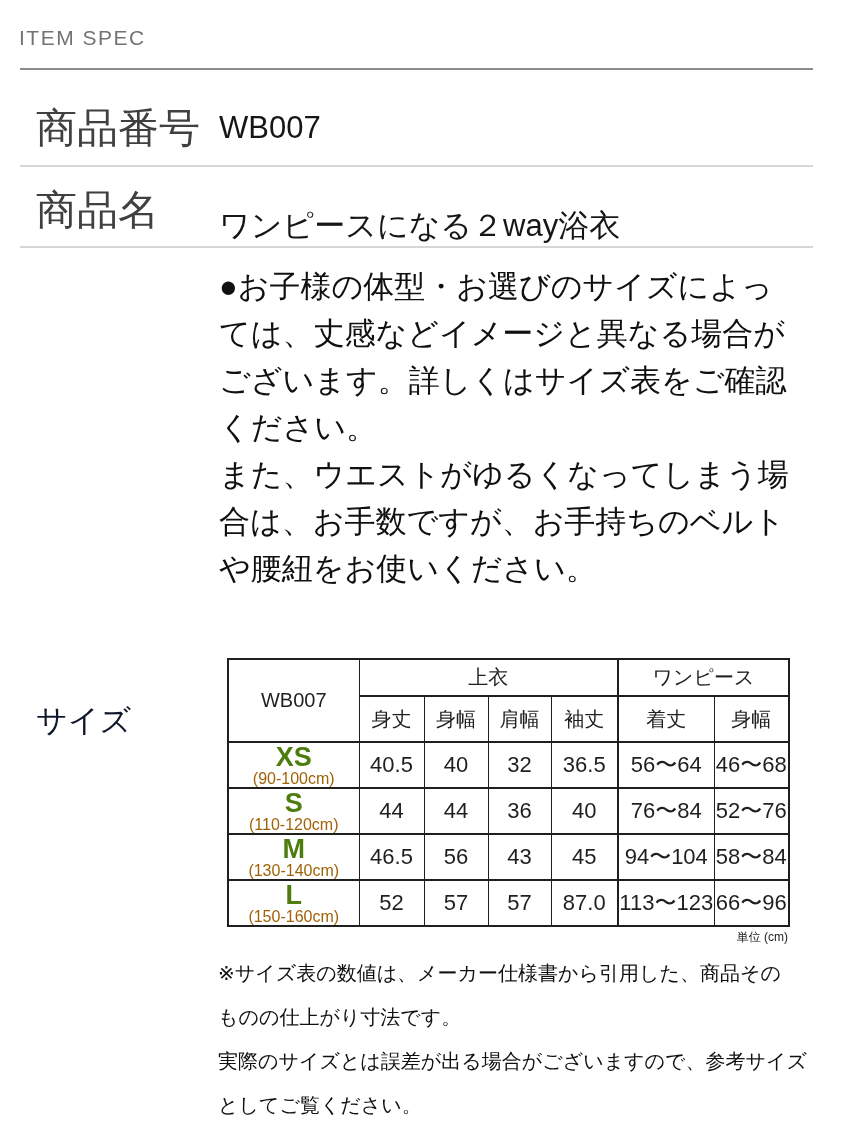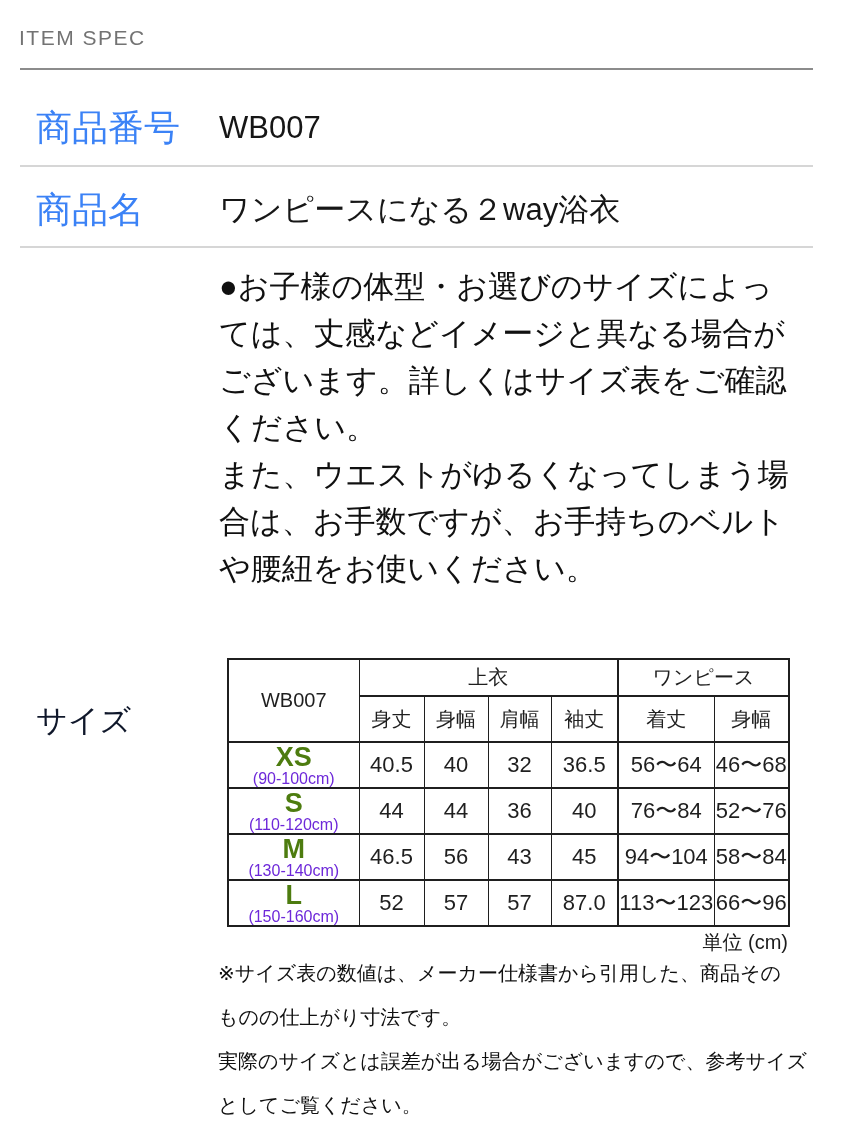--- a/index.html
+++ b/index.html
@@ -8,21 +8,21 @@
     font-family:"Liberation Sans","DejaVu Sans",sans-serif;color:#1c1c1c;
   }
   .page-title{
     position:absolute;left:19px;top:26px;font-size:21px;letter-spacing:1.5px;
     color:#737373;
   }
   .rule{position:absolute;left:20px;width:793px;}
   .rule-dark{top:68px;height:2px;background:#8c8c8c;}
   .rule-light{height:2px;background:#d6d6d6;}
   .spec-label{
-    position:absolute;left:36px;font-size:36px;color:#3b82f6;line-height:36px;white-space:nowrap;
+    position:absolute;left:36px;font-size:41px;color:#404040;line-height:36px;white-space:nowrap;
   }
   .spec-value{
     position:absolute;left:219px;font-size:31px;color:#161616;line-height:36px;white-space:nowrap;
   }
   .description{
     position:absolute;left:219px;top:263px;width:615px;
     font-size:31px;line-height:47px;color:#101010;white-space:pre-line;
   }
   .size-label{
     position:absolute;left:36px;top:700px;font-size:31px;color:#0f172a;
@@ -37,24 +37,24 @@
     font-weight:normal;overflow:hidden;
   }
   th.corner{font-size:20px;border-right-width:2px;}
   th.group{font-size:20px;font-weight:bold;height:35px;margin-left:20px;}
   tr.sub th{font-size:20px;height:44px;}
   th.sizecell{border-right-width:2px;}
   .gb{border-left-width:2px !important;}
   tr.datarow{height:46px;}
   tr.datarow td{font-size:22px;}
   .sz{font-size:27px;font-weight:600;line-height:26px;color:#4d7c0f;}
-  .rg{font-size:16px;font-weight:500;line-height:17px;color:#6d28d9;}
+  .rg{font-size:16px;font-weight:500;line-height:17px;color:#a16207;}
   .unit-note{
     position:absolute;left:227px;top:929px;width:561px;text-align:right;
-    font-size:20px;color:#1c1c1c;
+    font-size:12px;color:#1c1c1c;
   }
   .footnote{
     position:absolute;left:218px;top:951px;width:620px;
     font-size:20px;line-height:44px;color:#101010;white-space:pre-line;
   }
 </style>
 </head>
 <body>
 
 <div>
@@ -63,21 +63,21 @@
   <div class="rule rule-dark"></div>
 
   <div>
     <div class="spec-label" style="top:110px">商品番号</div>
     <div class="spec-value" style="top:110px">WB007</div>
   </div>
   <div class="rule rule-light" style="top:165px"></div>
 
   <div>
     <div class="spec-label" style="top:192px">商品名</div>
-    <div class="spec-value" style="top:192px">ワンピースになる２way浴衣</div>
+    <div class="spec-value" style="top:208px">ワンピースになる２way浴衣</div>
   </div>
   <div class="rule rule-light" style="top:246px"></div>
 
   <div class="description">●お子様の体型・お選びのサイズによっ
 ては、丈感などイメージと異なる場合が
 ございます。詳しくはサイズ表をご確認
 ください。
 また、ウエストがゆるくなってしまう場
 合は、お手数ですが、お手持ちのベルト
 や腰紐をお使いください。</div>

